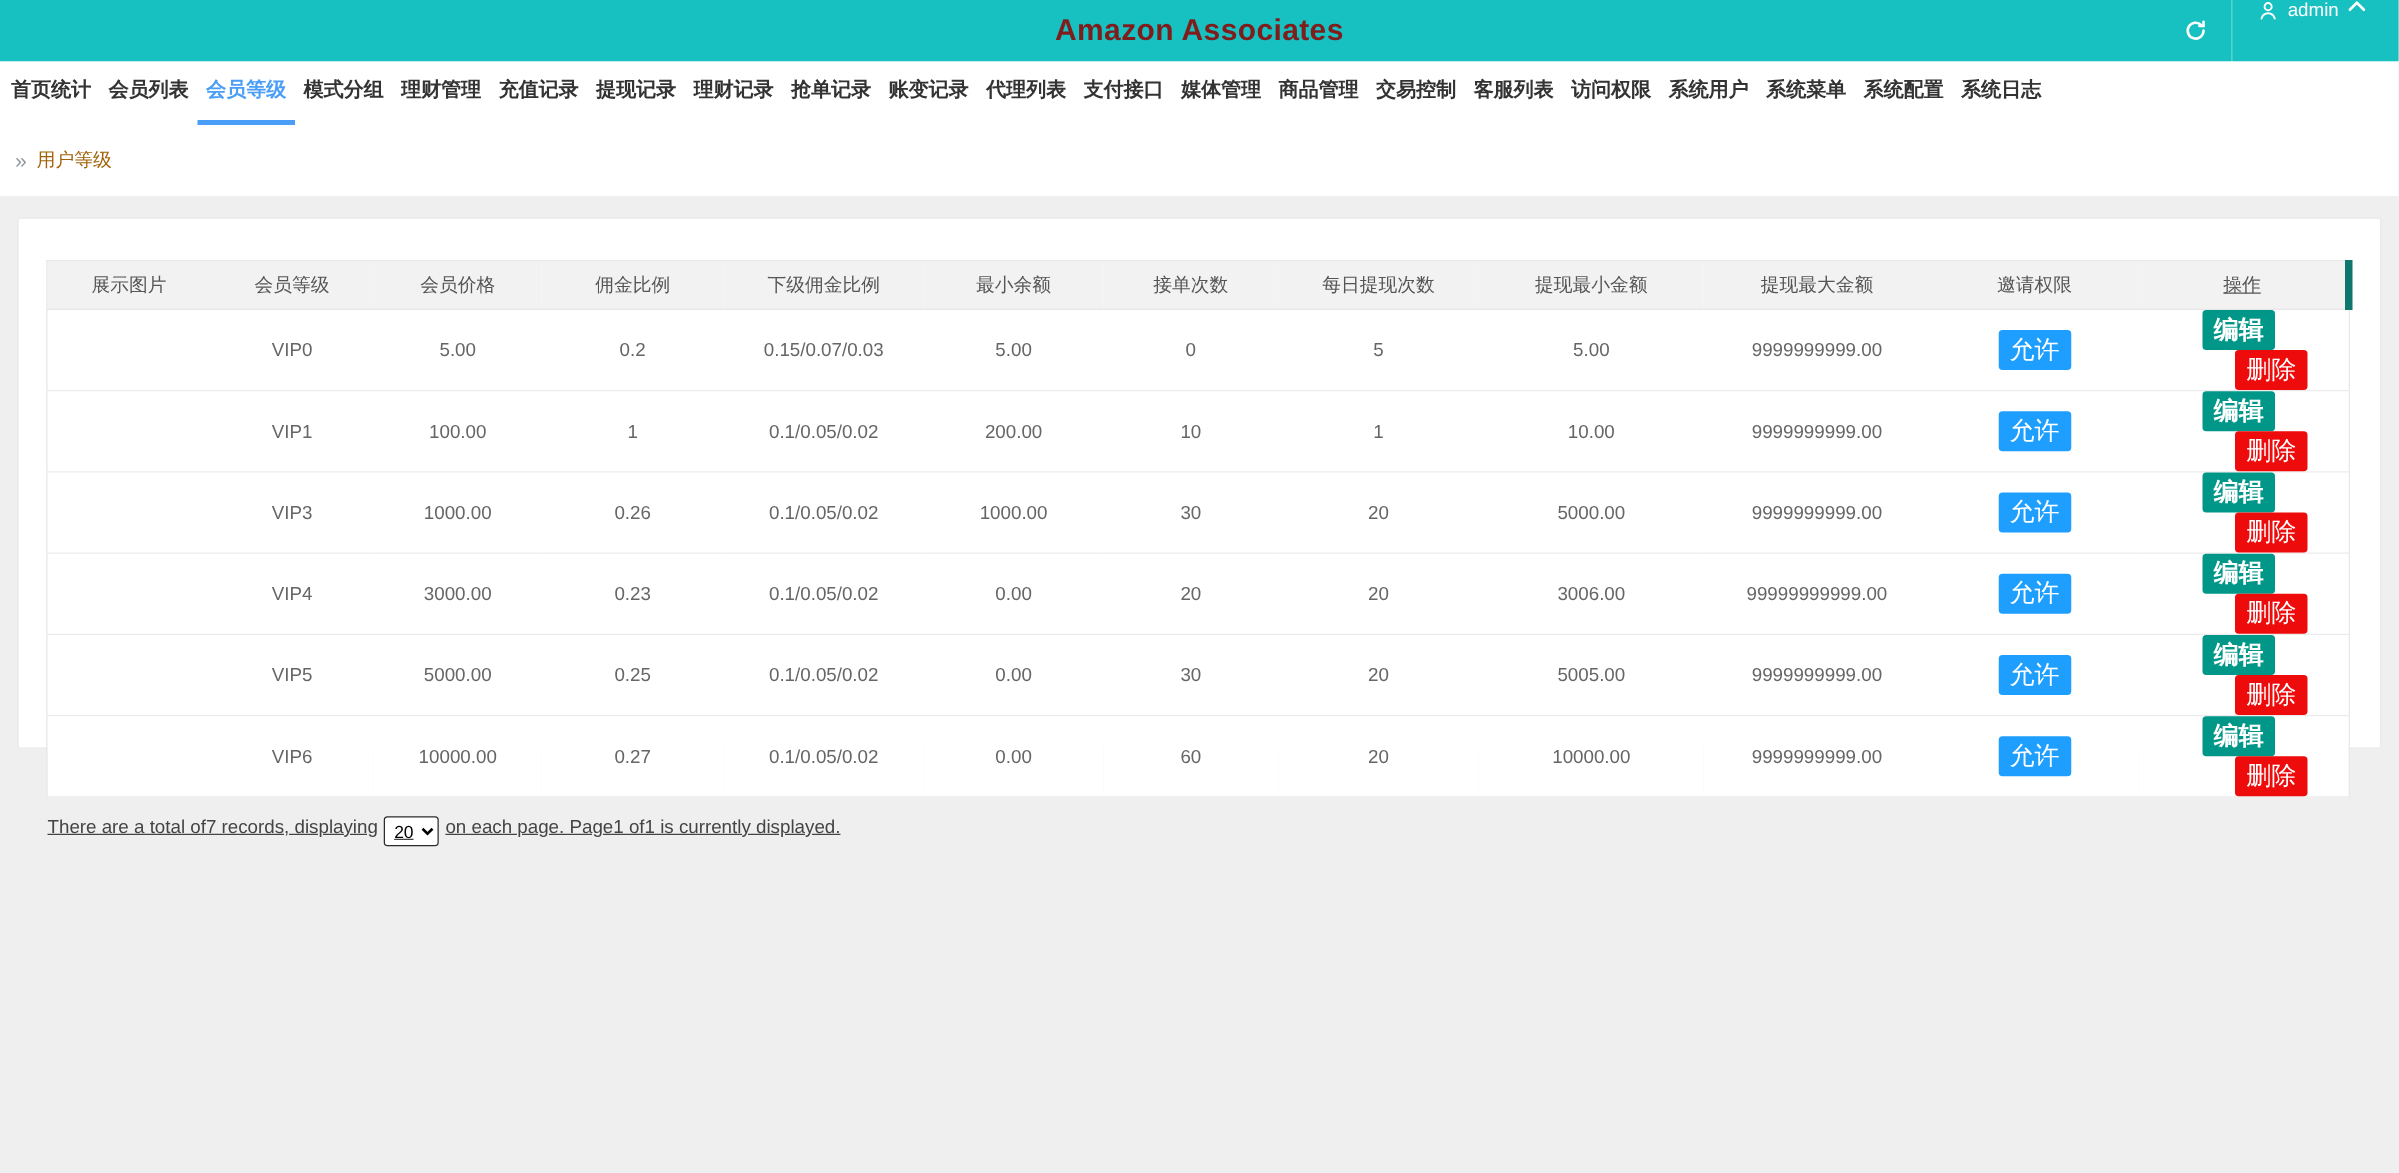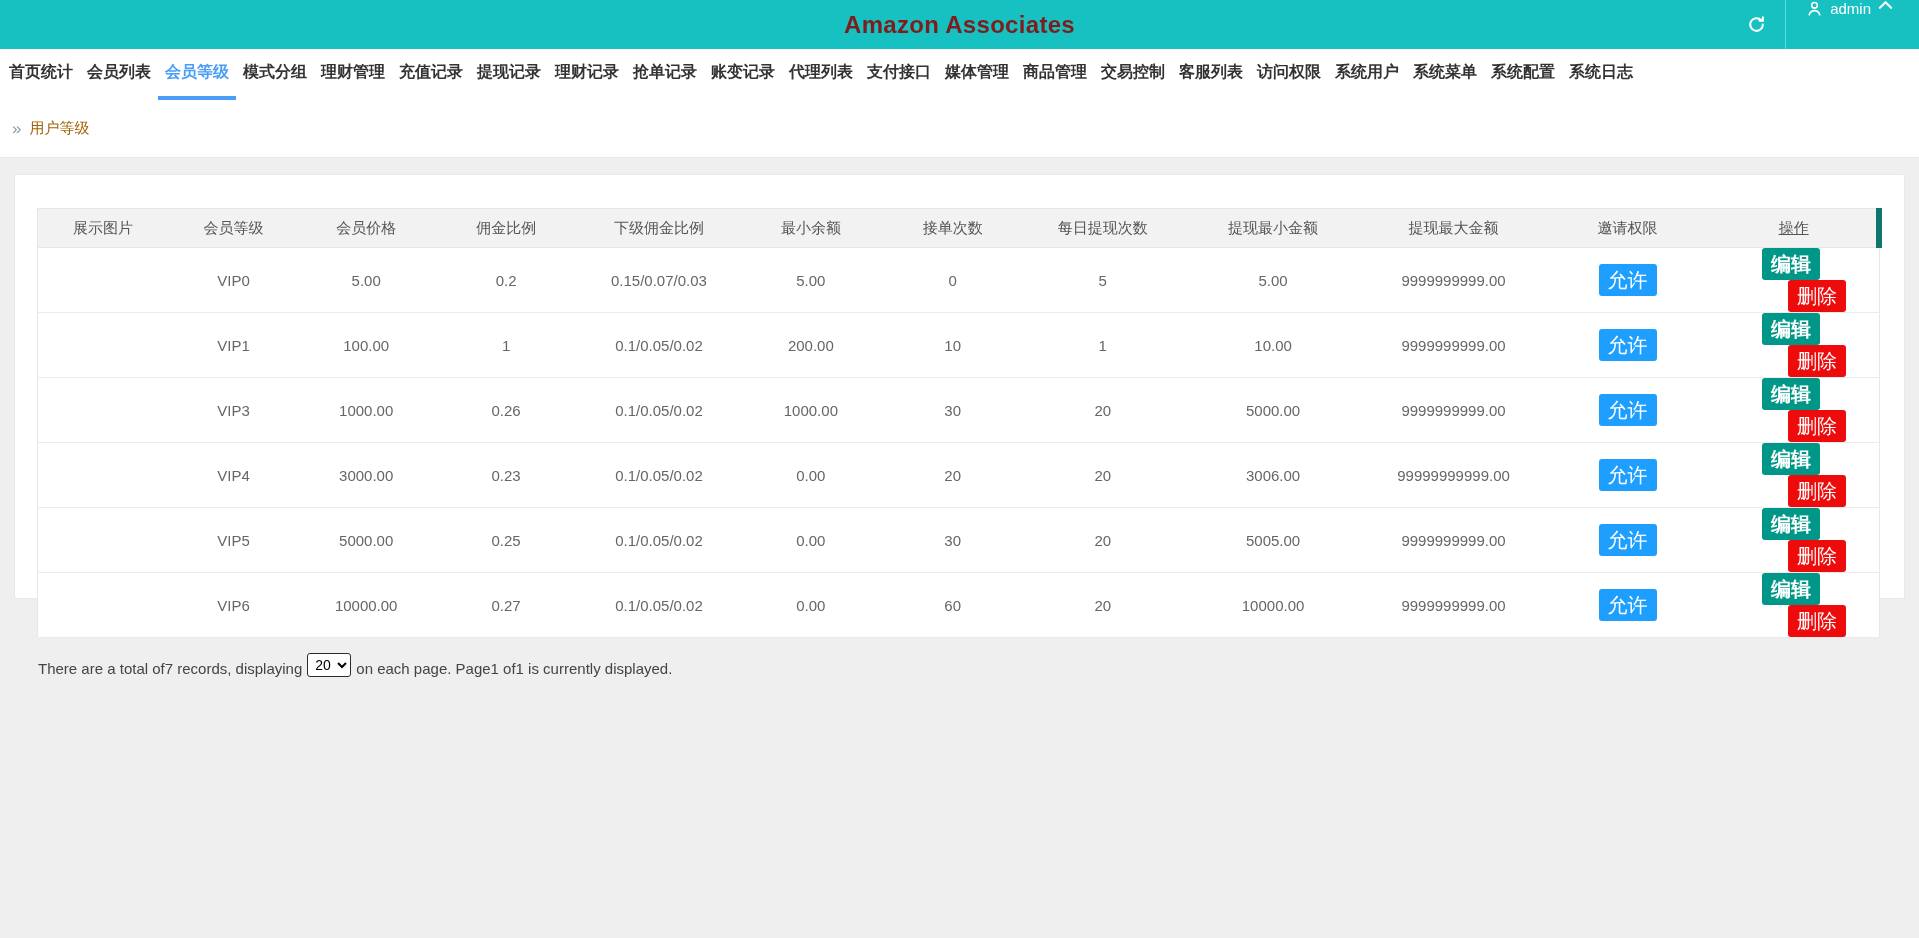--- a/index.html
+++ b/index.html
@@ -67,21 +67,21 @@
   td.price { color:var(--price-green,#6bcd44); }
   .btn {
     display:inline-block; border:none; border-radius:3px; color:#fff;
     font-size:20px; padding:4px 9px; cursor:pointer;
     font-family:inherit; line-height:1.2;
   }
   .btn-allow { background:var(--btn-blue,#1e9fff); }
   .btn-edit  { background:var(--btn-green,#009688); margin-right:8px;font-weight:bold; }
   .btn-del   { background:var(--btn-red,#ee0b0b);margin-left:44px; }
   
-  .pager { margin:15px 0 1px 1px; font-size:15px; color:#444; display:flex; align-items:flex-end; }
+  .pager { margin:15px 0 1px 1px; font-size:15px; color:#444; display:flex; align-items:flex-start;text-decoration:underline; }
   .pager select {
     margin:0 5px; font-size:14px; padding:2px 3px; border:1px solid #2c2c2c;
     border-radius:3px; background:#fff; font-family:inherit;
   }
   .icon-svg { display:block; }
 </style>
 </head>
 <body>
 
 <div class="app-header">

